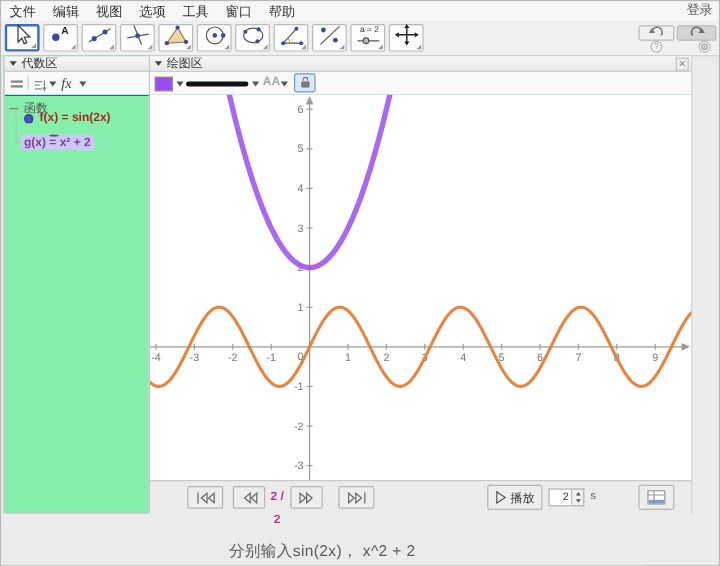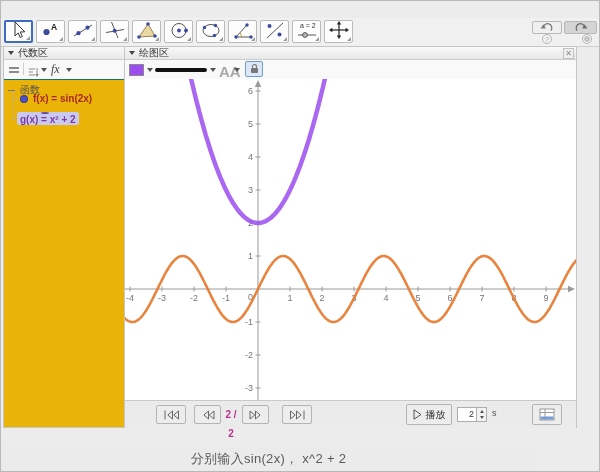--- a/index.html
+++ b/index.html
@@ -20,21 +20,21 @@
   .tool-btn.selected{border:2px solid #3c6bc0;}
   .tool-btn .dd{position:absolute;right:1px;bottom:1px;width:0;height:0;
     border-left:4px solid transparent;border-bottom:4px solid #9a9a9a;}
   .mini-btn{position:absolute;height:13px;background:#f0f0f0;border:1px solid #b8b8b8;
     border-radius:2px;box-sizing:border-box;display:flex;align-items:center;justify-content:center;}
   .mini-btn.pressed{background:#d4d4d4;}
   .mini-round{position:absolute;width:10px;height:10px;border:1px solid #b5b5b5;border-radius:50%;
     box-sizing:border-box;font-size:7px;color:#999;display:flex;align-items:center;justify-content:center;background:#f4f4f4;}
   
   .panel{position:absolute;top:45px;height:382px;background:#fff;border:1px solid #c6c6c6;box-sizing:border-box;}
-  .alg-panel{left:2px;width:136px;background:#eab308;padding-left:24px;}
+  .alg-panel{left:2px;width:136px;background:#86efac;padding-left:24px;}
   .gfx-panel{left:123px;width:453px;}
   .panel-header{position:absolute;left:0;top:0;right:0;height:13px;
     background:linear-gradient(#f8f8f8,#e8e8e8);border-bottom:1px solid #cdcdcd;
     display:flex;align-items:center;font-size:10px;color:#333;padding-left:4px;box-sizing:border-box;}
   .tri-down{width:0;height:0;border-left:3.5px solid transparent;border-right:3.5px solid transparent;
     border-top:4.5px solid #444;margin-right:4px;}
   .panel-close{position:absolute;right:2px;top:1px;width:11px;height:11px;border:1px solid #c2c2c2;
     background:#efefef;color:#888;font-size:8px;line-height:9px;text-align:center;box-sizing:border-box;}
   .stylebar{position:absolute;left:0;top:13px;right:0;height:19px;background:#f9f9f9;
     border-bottom:1px solid #0f766e;}
@@ -52,21 +52,21 @@
   .tree-root{position:absolute;left:4px;top:36px;display:flex;align-items:center;font-size:10px;color:#555;}
   .collapse-ic{width:7px;height:1px;background:#777;margin-right:5px;}
   .tree-item{position:absolute;left:13px;height:13px;display:flex;align-items:center;
     padding:0 3px;border-radius:2px;font-size:10px;font-weight:bold;}
   .tree-item.selected{background:#c9c9f2;flex-direction:column;}
   .tree-item::before{content:'';position:absolute;left:-4px;top:6px;width:5px;border-top:1px dotted #b5b5b5;}
   .bullet{width:8px;height:8px;border-radius:50%;margin-right:5px;border:1px solid rgba(0,0,0,.25);box-sizing:border-box;}
   
   .swatch{position:absolute;left:4px;top:4px;width:15px;height:12px;border:1px solid #8a8a8a;box-sizing:border-box;}
   .line-preview{position:absolute;left:30px;top:8px;width:52px;height:4px;background:#111;border-radius:2px;}
-  .aa-label{position:absolute;left:94px;top:3px;font-size:15px;font-weight:bold;color:#a8a8a8;}
+  .aa-label{position:absolute;left:94px;top:3px;font-size:10px;font-weight:bold;color:#a8a8a8;}
   .lock-btn{position:absolute;left:120px;top:1px;width:18px;height:16px;border:1px solid #6f9bd1;
     background:#dce8f7;border-radius:2px;box-sizing:border-box;display:flex;align-items:center;justify-content:center;}
   .lock-ic{position:relative;width:7px;height:5px;background:#777;border-radius:1px;margin-top:3px;}
   .lock-ic::before{content:'';position:absolute;left:1px;top:-4px;width:5px;height:4px;
     border:1.3px solid #777;border-bottom:none;border-radius:3px 3px 0 0;box-sizing:border-box;}
   
   .gfx-canvas{position:absolute;left:0;top:32px;width:451px;height:321px;background:#fff;}
   
   .gfx-navbar{position:absolute;left:0;top:353px;right:0;height:28px;background:#ebebeb;border-top:1px solid #c9c9c9;}
   .nav-btn{position:absolute;top:4px;height:19px;background:#ededed;border:1px solid #b4b4b4;
@@ -105,20 +105,32 @@
     border-radius:50%;box-sizing:border-box;font-size:7px;color:#999;text-align:center;line-height:9px;background:#f6f6f6;}
   
   .caption{position:absolute;left:0;top:444px;width:535px;height:28px;background:#ebebeb;
     display:flex;align-items:center;justify-content:center;font-size:13px;color:#5b5b5b;letter-spacing:.3px;}
 </style>
 </head>
 <body>
 
 <div class="screen">
 
+  <div class="menubar">
+    <div style="display:flex;">
+        <span class="menu-item">文件</span>
+        <span class="menu-item">编辑</span>
+        <span class="menu-item">视图</span>
+        <span class="menu-item">选项</span>
+        <span class="menu-item">工具</span>
+        <span class="menu-item">窗口</span>
+        <span class="menu-item">帮助</span>
+      </div>
+    <span class="sign-in">登录</span>
+  </div>
 
   <div class="toolbar">
     <div>
         <div class="tool-btn selected" style="left: 3px;">
           <span><svg width="24" height="20" viewBox="0 0 24 20">
               <path d="M8 2 L8 16 L11.2 12.9 L13.2 17.5 L15.3 16.5 L13.3 12 L17.8 11.8 Z" fill="#fff" stroke="#333"></path>
             </svg></span>
           <i class="dd"></i>
         </div>
         <div class="tool-btn" style="left: 35px;">

